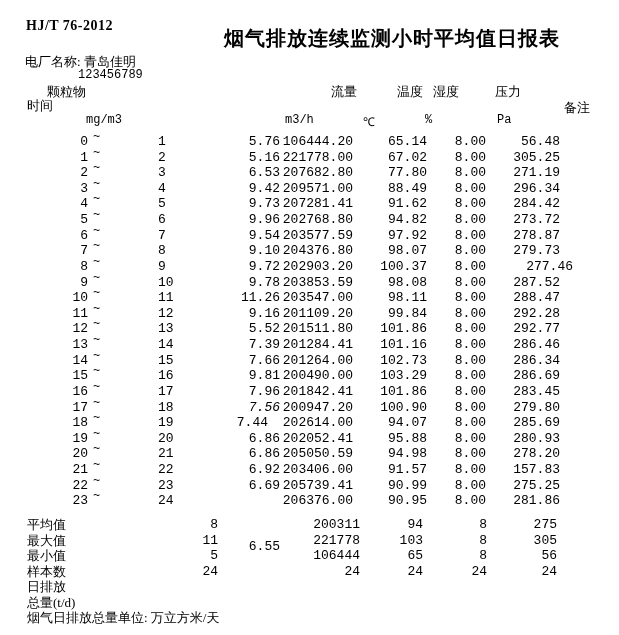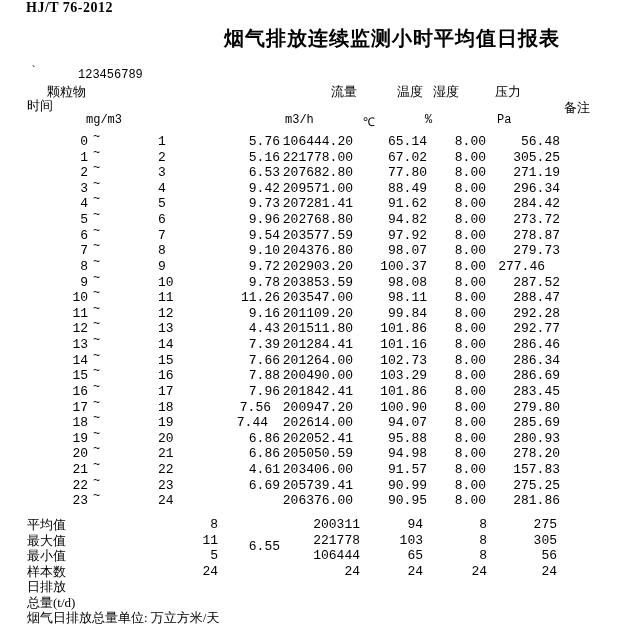--- a/index.html
+++ b/index.html
@@ -13,23 +13,24 @@
   .std{font-size:14px;font-weight:bold;letter-spacing:0.5px;}
   .row{position:absolute;left:0;width:619px;height:16px;line-height:16px;}
   .cell{position:absolute;white-space:nowrap;font-family:"Liberation Mono",monospace;font-size:13px;}
   .rlabel{position:absolute;white-space:nowrap;font-size:13px;font-family:"Liberation Serif",serif;}
 </style>
 </head>
 <body>
 
 <div id="page">
 
-  <div class="abs std" style="left:26px;top:0;text-align:right;">HJ/T 76-2012</div>
+  <div class="abs std" style="left:26px;top:18px;text-align:right;">HJ/T 76-2012</div>
   <div class="abs title" style="left:224px;top:25px;">烟气排放连续监测小时平均值日报表</div>
 
+  <div class="abs cjk" style="left:25px;top:53px;"><span>电厂名称:</span> <span>青岛佳明</span></div>
   <div class="abs small" style="left:30px;top:65px;font-family:'Liberation Mono',monospace;">`</div>
   <div class="abs num" style="left:78px;top:68px;font-size:12px;">123456789</div>
 
   <div class="abs cjk" style="left:47px;top:83px;">颗粒物</div>
   <div class="abs cjk" style="left:331px;top:83px;">流量</div>
   <div class="abs cjk" style="left:397px;top:83px;">温度</div>
   <div class="abs cjk" style="left:433px;top:83px;">湿度</div>
   <div class="abs cjk" style="left:495px;top:83px;">压力</div>
   <div class="abs cjk" style="left:27px;top:97px;">时间</div>
   <div class="abs cjk" style="left:564px;top:99px;">备注</div>
@@ -122,21 +123,21 @@
         <span class="cell" style="right: 59px;">279.73</span>
       </div>
       <div class="row" style="top: 258.96px;">
         <span class="cell" style="right: 531px;">8</span>
         <span class="cell" style="left: 93px; top: -5px; font-size: 12px;">~</span>
         <span class="cell" style="left: 158px;">9</span>
         <span class="cell" style="right: 339px;">9.72</span>
         <span class="cell" style="right: 266px;">202903.20</span>
         <span class="cell" style="right: 192px;">100.37</span>
         <span class="cell" style="right: 133px;">8.00</span>
-        <span class="cell" style="right: 74px; font-family: Liberation Mono, monospace;">277.46</span>
+        <span class="cell" style="right: 46px; font-family: Liberation Mono, monospace;">277.46</span>
       </div>
       <div class="row" style="top: 274.58px;">
         <span class="cell" style="right: 531px;">9</span>
         <span class="cell" style="left: 93px; top: -5px; font-size: 12px;">~</span>
         <span class="cell" style="left: 158px;">10</span>
         <span class="cell" style="right: 339px;">9.78</span>
         <span class="cell" style="right: 266px;">203853.59</span>
         <span class="cell" style="right: 192px;">98.08</span>
         <span class="cell" style="right: 133px;">8.00</span>
         <span class="cell" style="right: 59px;">287.52</span>
@@ -158,21 +159,21 @@
         <span class="cell" style="right: 339px;">9.16</span>
         <span class="cell" style="right: 266px;">201109.20</span>
         <span class="cell" style="right: 192px;">99.84</span>
         <span class="cell" style="right: 133px;">8.00</span>
         <span class="cell" style="right: 59px;">292.28</span>
       </div>
       <div class="row" style="top: 321.44px;">
         <span class="cell" style="right: 531px;">12</span>
         <span class="cell" style="left: 93px; top: -5px; font-size: 12px;">~</span>
         <span class="cell" style="left: 158px;">13</span>
-        <span class="cell" style="right: 339px;">4.43</span>
+        <span class="cell" style="right: 339px;">5.52</span>
         <span class="cell" style="right: 266px;">201511.80</span>
         <span class="cell" style="right: 192px;">101.86</span>
         <span class="cell" style="right: 133px;">8.00</span>
         <span class="cell" style="right: 59px;">292.77</span>
       </div>
       <div class="row" style="top: 337.06px;">
         <span class="cell" style="right: 531px;">13</span>
         <span class="cell" style="left: 93px; top: -5px; font-size: 12px;">~</span>
         <span class="cell" style="left: 158px;">14</span>
         <span class="cell" style="right: 339px;">7.39</span>
@@ -188,41 +189,41 @@
         <span class="cell" style="right: 339px;">7.66</span>
         <span class="cell" style="right: 266px;">201264.00</span>
         <span class="cell" style="right: 192px;">102.73</span>
         <span class="cell" style="right: 133px;">8.00</span>
         <span class="cell" style="right: 59px;">286.34</span>
       </div>
       <div class="row" style="top: 368.3px;">
         <span class="cell" style="right: 531px;">15</span>
         <span class="cell" style="left: 93px; top: -5px; font-size: 12px;">~</span>
         <span class="cell" style="left: 158px;">16</span>
-        <span class="cell" style="right: 339px;">7.88</span>
+        <span class="cell" style="right: 339px;">9.81</span>
         <span class="cell" style="right: 266px;">200490.00</span>
         <span class="cell" style="right: 192px;">103.29</span>
         <span class="cell" style="right: 133px;">8.00</span>
         <span class="cell" style="right: 59px;">286.69</span>
       </div>
       <div class="row" style="top: 383.92px;">
         <span class="cell" style="right: 531px;">16</span>
         <span class="cell" style="left: 93px; top: -5px; font-size: 12px;">~</span>
         <span class="cell" style="left: 158px;">17</span>
         <span class="cell" style="right: 339px;">7.96</span>
         <span class="cell" style="right: 266px;">201842.41</span>
         <span class="cell" style="right: 192px;">101.86</span>
         <span class="cell" style="right: 133px;">8.00</span>
         <span class="cell" style="right: 59px;">283.45</span>
       </div>
       <div class="row" style="top: 399.54px;">
         <span class="cell" style="right: 531px;">17</span>
         <span class="cell" style="left: 93px; top: -5px; font-size: 12px;">~</span>
         <span class="cell" style="left: 158px;">18</span>
-        <span class="cell" style="right: 348px;">7.56</span>
+        <span class="cell" style="right: 339px; font-style: italic;">7.56</span>
         <span class="cell" style="right: 266px;">200947.20</span>
         <span class="cell" style="right: 192px;">100.90</span>
         <span class="cell" style="right: 133px;">8.00</span>
         <span class="cell" style="right: 59px;">279.80</span>
       </div>
       <div class="row" style="top: 415.16px;">
         <span class="cell" style="right: 531px;">18</span>
         <span class="cell" style="left: 93px; top: -5px; font-size: 12px;">~</span>
         <span class="cell" style="left: 158px;">19</span>
         <span class="cell" style="right: 351px;">7.44</span>
@@ -248,21 +249,21 @@
         <span class="cell" style="right: 339px;">6.86</span>
         <span class="cell" style="right: 266px;">205050.59</span>
         <span class="cell" style="right: 192px;">94.98</span>
         <span class="cell" style="right: 133px;">8.00</span>
         <span class="cell" style="right: 59px;">278.20</span>
       </div>
       <div class="row" style="top: 462.02px;">
         <span class="cell" style="right: 531px;">21</span>
         <span class="cell" style="left: 93px; top: -5px; font-size: 12px;">~</span>
         <span class="cell" style="left: 158px;">22</span>
-        <span class="cell" style="right: 339px;">4.61</span>
+        <span class="cell" style="right: 339px;">6.92</span>
         <span class="cell" style="right: 266px;">203406.00</span>
         <span class="cell" style="right: 192px;">91.57</span>
         <span class="cell" style="right: 133px;">8.00</span>
         <span class="cell" style="right: 59px;">157.83</span>
       </div>
       <div class="row" style="top: 477.64px;">
         <span class="cell" style="right: 531px;">22</span>
         <span class="cell" style="left: 93px; top: -5px; font-size: 12px;">~</span>
         <span class="cell" style="left: 158px;">23</span>
         <span class="cell" style="right: 339px;">6.69</span>

